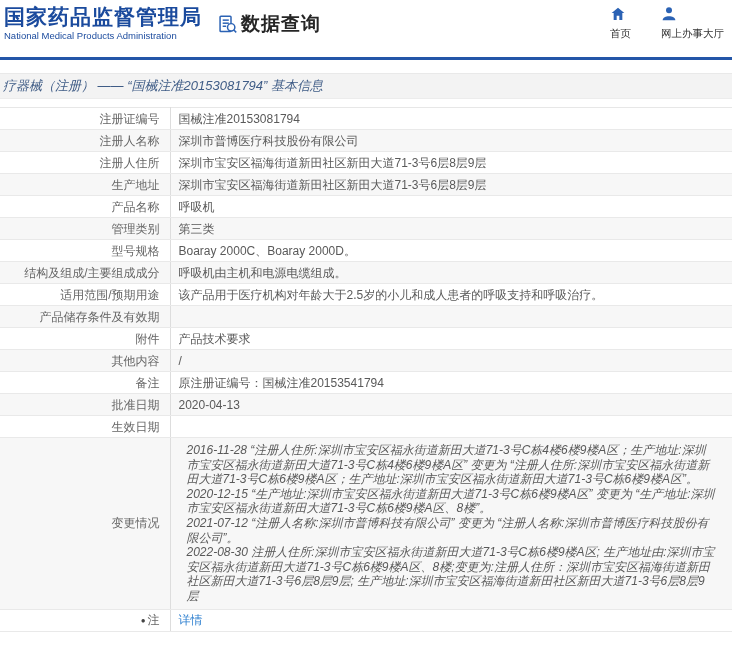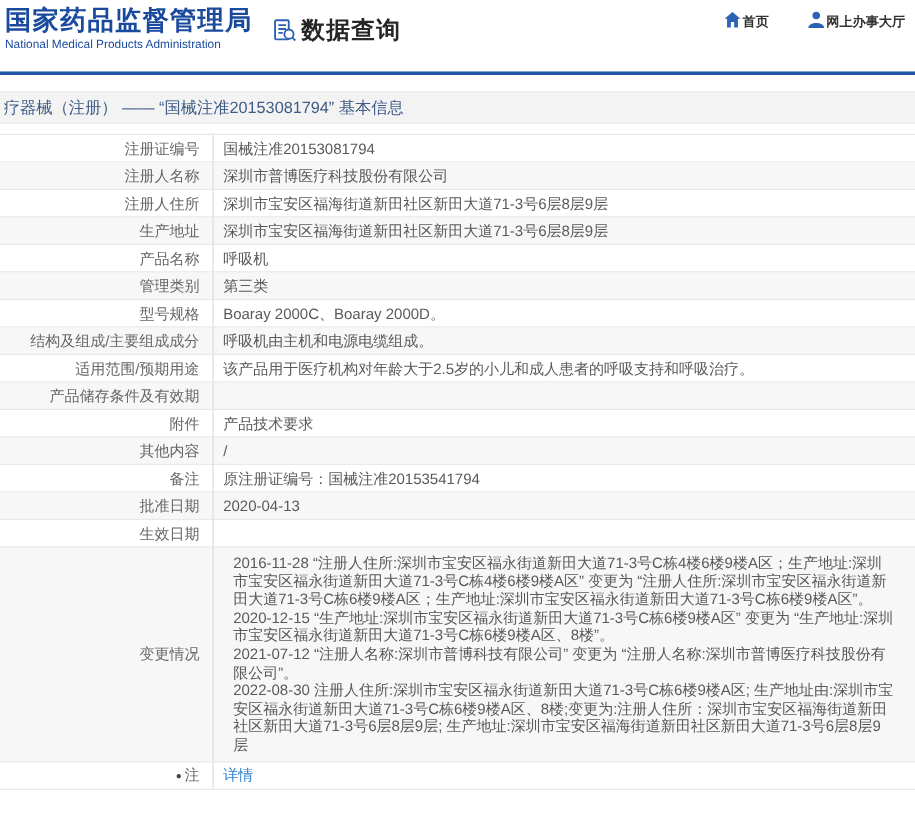--- a/index.html
+++ b/index.html
@@ -8,43 +8,43 @@
 
   
   .header { position:relative; height:57px; background:#fff; }
   .logo { position:absolute; left:4px; top:5px; }
   .logo-cn { font-size:21px; font-weight:700; color:#1a4a9d; letter-spacing:1px; line-height:23px; }
   .logo-en { font-size:9.5px; color:#1a4a9d; margin-top:2px; }
   .nav-query { position:absolute; left:217px; top:11px; display:flex; align-items:center; cursor:pointer; }
   .nav-query svg { width:21px; height:21px; display:block; }
   .nav-query-label { font-size:19px; font-weight:600; color:#262626; margin-left:3px; letter-spacing:1px; }
   .top-links { position:absolute; right:8px; top:6px; display:flex; gap:30px; }
-  .top-link { display:flex; flex-direction:row; align-items:center; cursor:pointer;font-weight:bold; }
+  .top-link { display:flex; flex-direction:column; align-items:flex-start; cursor:pointer; }
   .top-link svg { width:16px; height:16px; display:block; }
   .top-link-label { font-size:10.5px; color:#333; margin-top:5px; white-space:nowrap; }
 
   .blue-bar { height:3px; background:#2356a8; }
   .gap1 { height:13px; }
 
   
   .title-band { height:26px; background:#f3f3f3; border-top:1px solid #e9e9e9; border-bottom:1px solid #ececec;
-    line-height:24px; padding-left:3px; font-size:13px; color:#3f5c86; white-space:nowrap; }
+    line-height:24px; padding-left:3px; font-size:13px; color:#3f5c86; white-space:nowrap;font-style:italic; }
   .gap2 { height:8px; }
 
   
   table.info { width:732px; border-collapse:collapse; table-layout:fixed; font-size:12px; }
   table.info { border-top:1px solid #e7e7e7; border-bottom:1px solid #e7e7e7; }
   col.c1 { width:170px; }
   tr.row { height:22px; }
   tr.row:nth-child(even) { background:#f7f7f7; }
   td { border-bottom:1px solid #e9e9e9; vertical-align:middle; }
   td.lbl { text-align:right; padding:3px 10px 3px 4px; color:#666; border-right:1px solid #ddd;
     line-height:14px; }
   td.val { text-align:left; padding:3px 8px; color:#595959; line-height:14px; word-break:break-all; }
-  tr.changes-row td.val { white-space:pre-line; line-height:14.6px; padding:5px 16px; }
+  tr.changes-row td.val { white-space:pre-line; line-height:14.6px; padding:5px 16px;font-style:italic; }
   .bullet { font-size:8px; color:#444; vertical-align:1px; margin-right:2px; }
   a.detail-link { color:#2f80d0; text-decoration:none; cursor:pointer; }
 </style>
 </head>
 <body>
 
 <div class="header">
   <div class="logo">
     <div class="logo-cn">国家药品监督管理局</div>
     <div class="logo-en">National Medical Products Administration</div>

